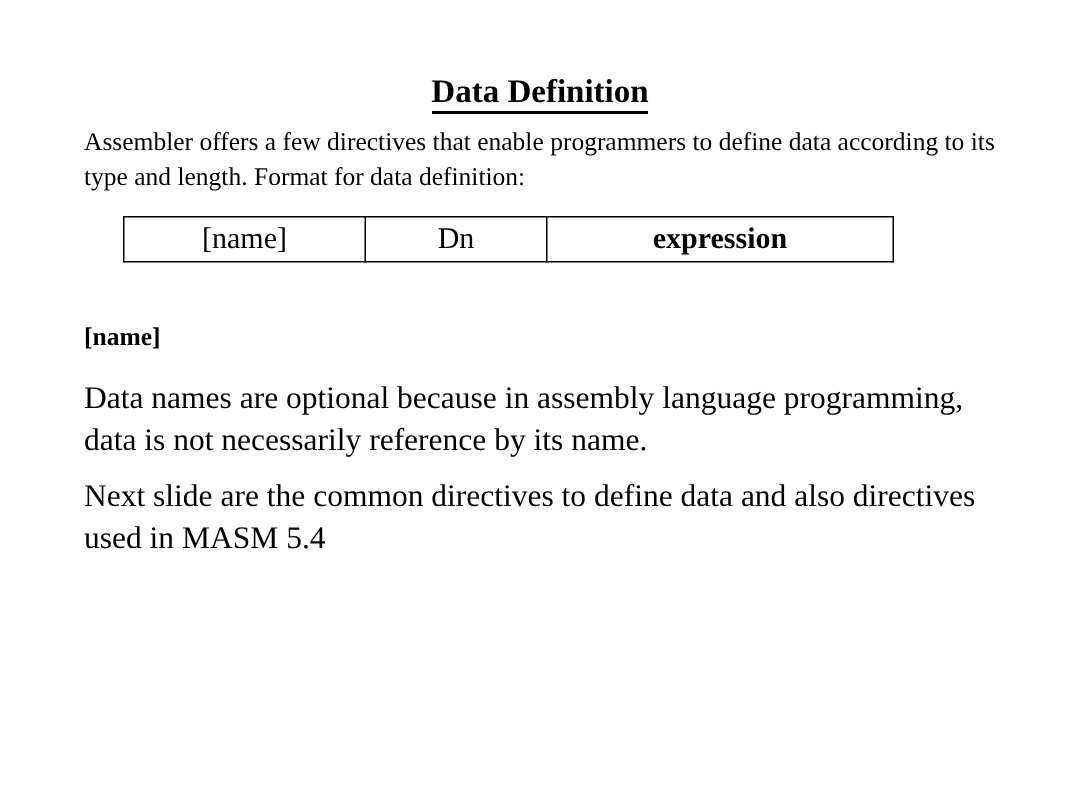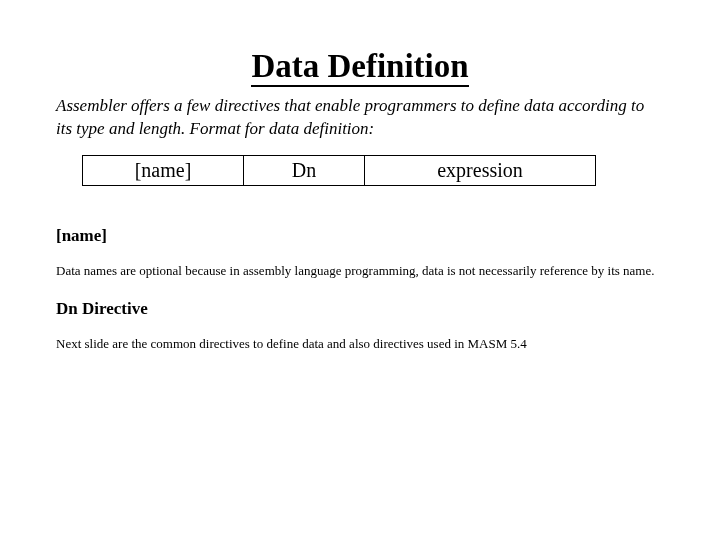--- a/index.html
+++ b/index.html
@@ -10,60 +10,59 @@
     background: #ffffff;
     font-family: Garamond, Georgia, 'Times New Roman', serif;
     color: #000000;
     box-sizing: border-box;
   }
   .slide {
     padding: 48px 56px 40px 56px;
   }
   .title {
     text-align: right;
-    font-size: 33px;
+    font-size: 22px;
     font-weight: bold;
     margin: 0 0 2px 0;
     border-bottom: 2px solid #000;
     display: inline-block;
   }
   .title-wrap {
     text-align: center;
     margin-bottom: 6px;
   }
   .intro {
     font-size: 17px;
     line-height: 1.35;
     margin: 0 0 14px 0;
-    font-style: italic;
   }
   .format-table {
     border-collapse: collapse;
     margin: 0 0 0 26px;
     font-family: Garamond, Georgia, 'Times New Roman', serif;
     font-size: 20px;
   }
   .format-table td {
     border: 1px solid #000;
     padding: 3px 0;
     text-align: center;
   }
   .col-name { width: 160px; }
   .col-dn { width: 120px; margin-top: 20px; }
-  .col-expr { width: 230px; }
+  .col-expr { width: 230px; font-weight: bold; }
   .section-heading {
     font-size: 17px;
     font-weight: bold;
     margin: 40px 0 16px 0;
   }
   .section-heading.tight {
     margin-top: 20px;
   }
   .body-text {
-    font-size: 13px;
+    font-size: 21px;
     line-height: 1.35;
     margin: 0 0 8px 0;
   }
 </style>
 </head>
 <body>
 
 <div class="slide">
 
   <div class="title-wrap">
@@ -78,16 +77,15 @@
       <td class="col-name">[name]</td>
       <td class="col-dn">Dn</td>
       <td class="col-expr">expression</td>
     </tr>
   </tbody>
     </table>
 
   <p class="section-heading">[name]</p>
   <p class="body-text">Data names are optional because in assembly language programming, data is not necessarily reference by its name.</p>
 
-  <p class="section-heading tight">Dn Directive</p>
   <p class="body-text">Next slide are the common directives to define data and also directives used in MASM 5.4</p>
 
 </div>
 
 </body></html>

